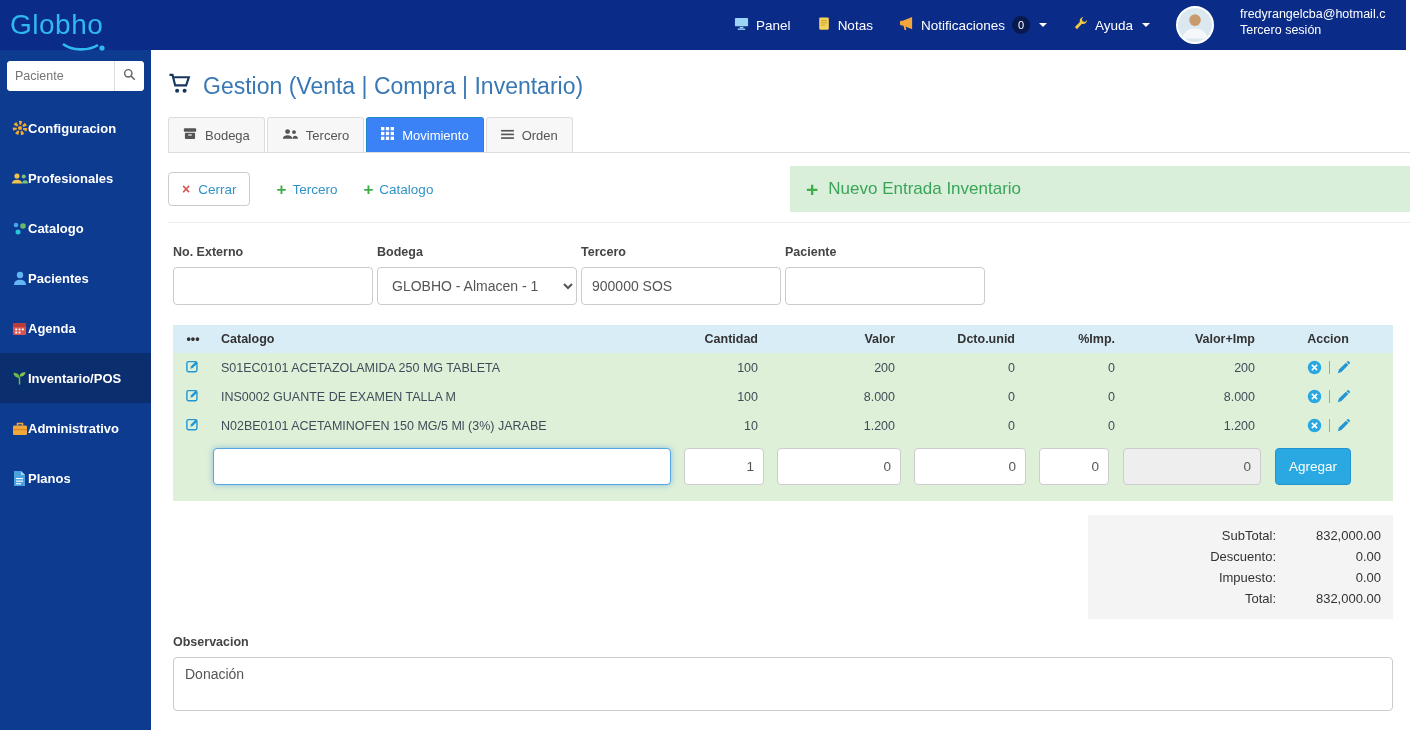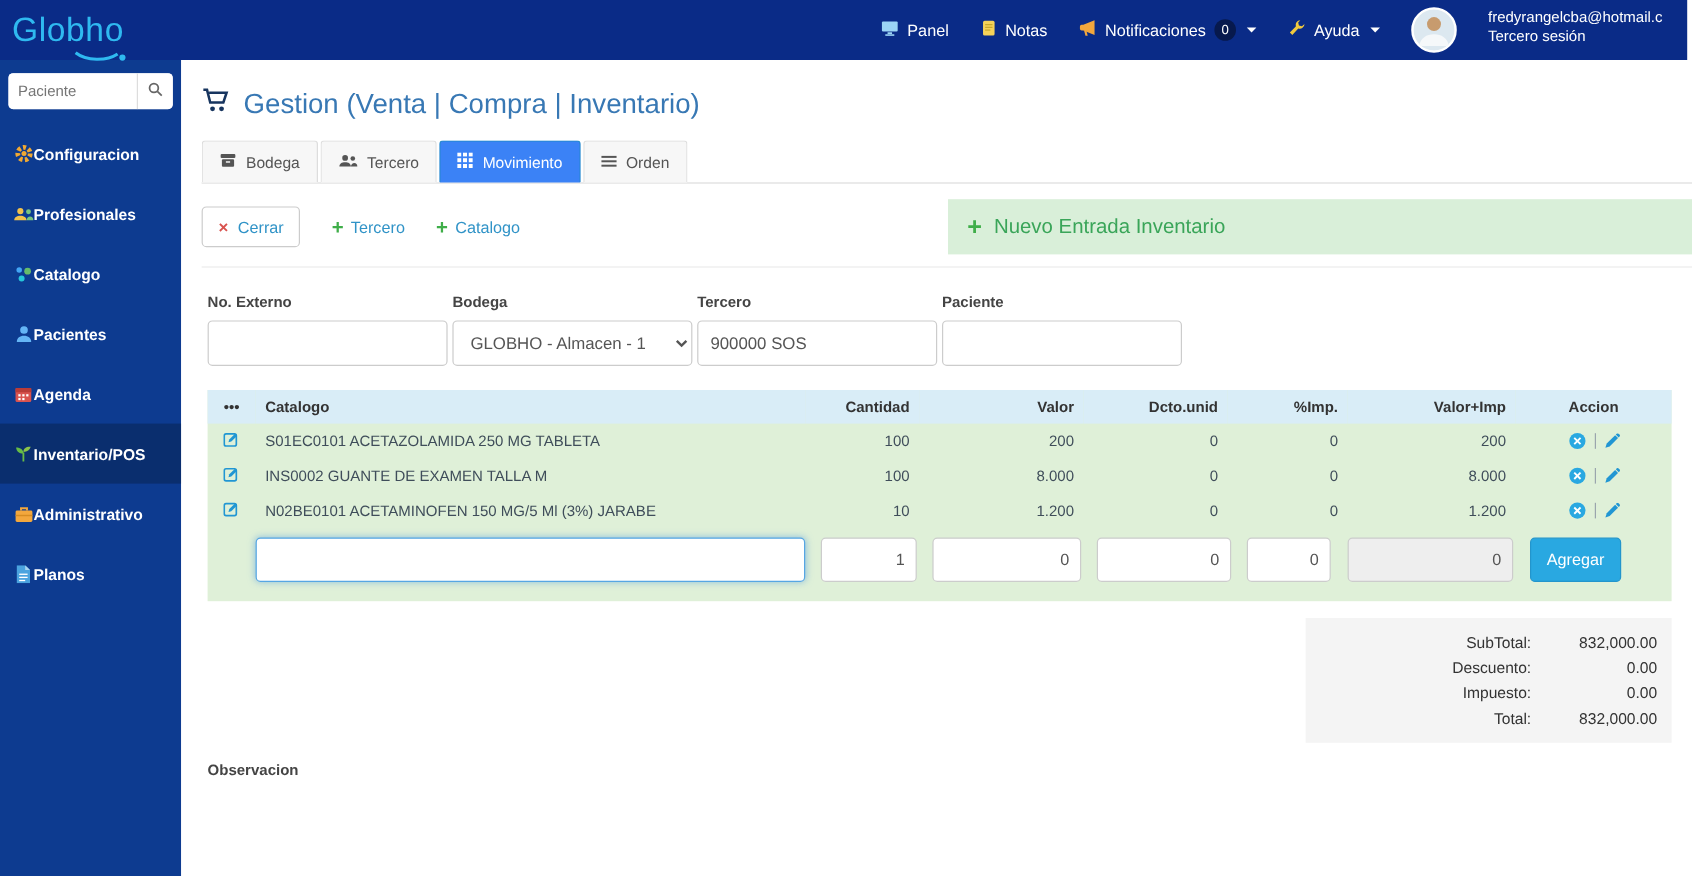--- a/index.html
+++ b/index.html
@@ -484,15 +484,16 @@
       <span class="tv">0.00</span>
     </div>
     <div class="trow">
       <span class="tl">Total:</span>
       <span class="tv">832,000.00</span>
     </div>
   </div>
 
   <div class="obs">
     <label>Observacion</label>
+    <textarea style="">Donación</textarea>
   </div>
 
 </main>
 
 </body></html>

